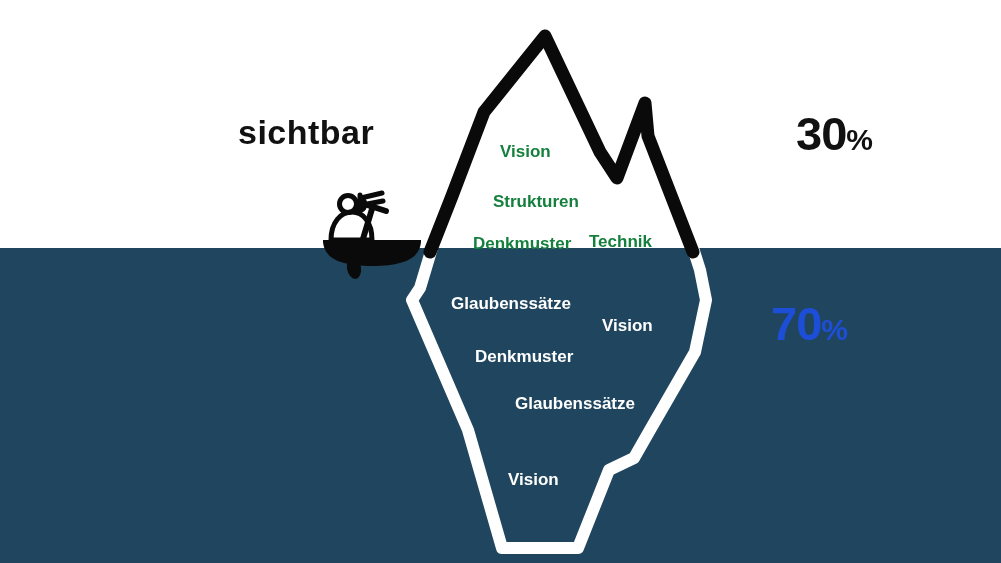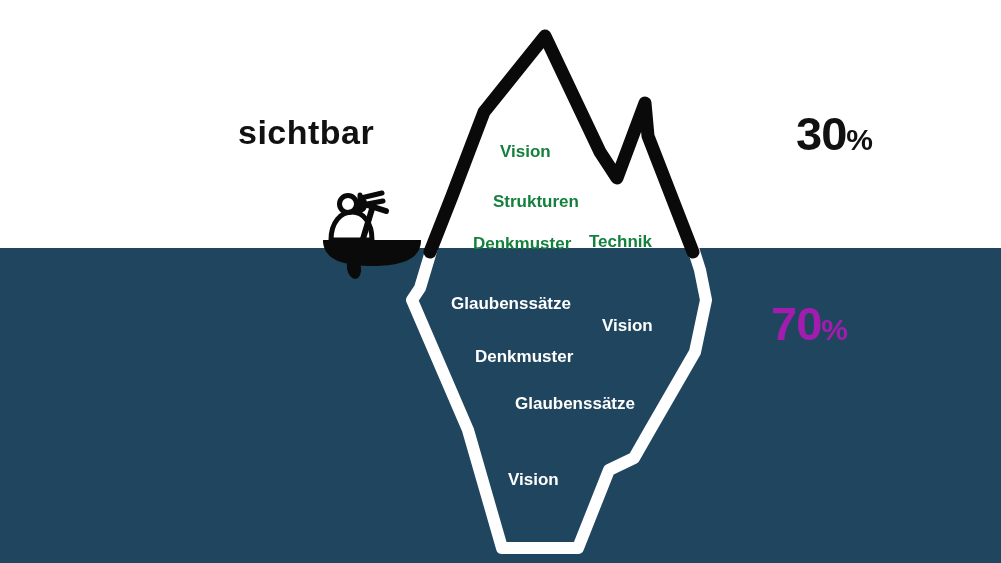--- a/index.html
+++ b/index.html
@@ -74,21 +74,21 @@
     letter-spacing: -1px;
   }
   #pct-top {
     left: 796px;
     top: 106px;
     color: #111111;
   }
   #pct-bottom {
     left: 771px;
     top: 296px;
-    color: #a21caf;
+    color: #1d4ed8;
   }
   .berg-label {
     position: absolute;
     white-space: nowrap;
     font-family: "Liberation Sans", sans-serif;
     font-size: 17px;
     font-weight: 600;
   }
   .berg-label.above { color: #15803d; margin-top: 20px; }
   .berg-label.below { color: #ffffff; }

